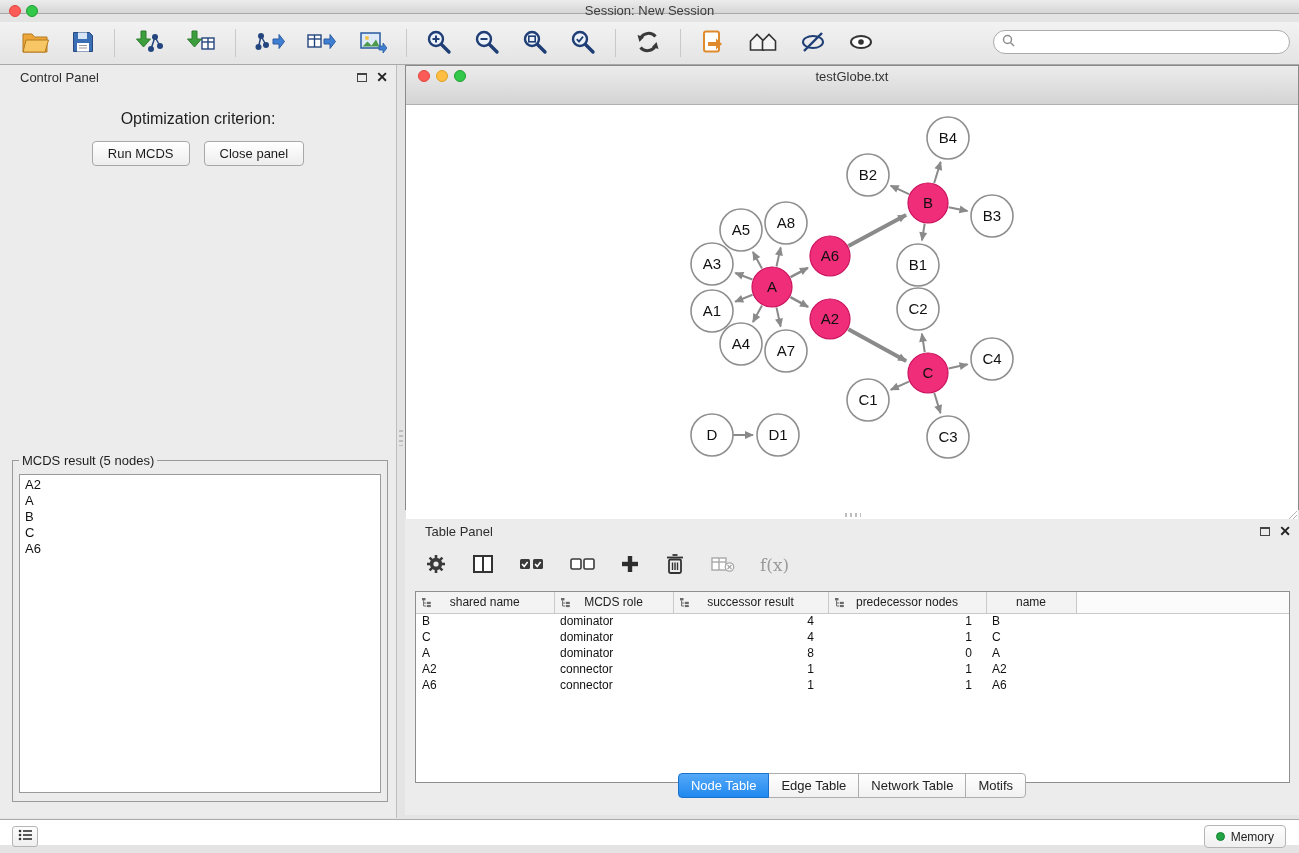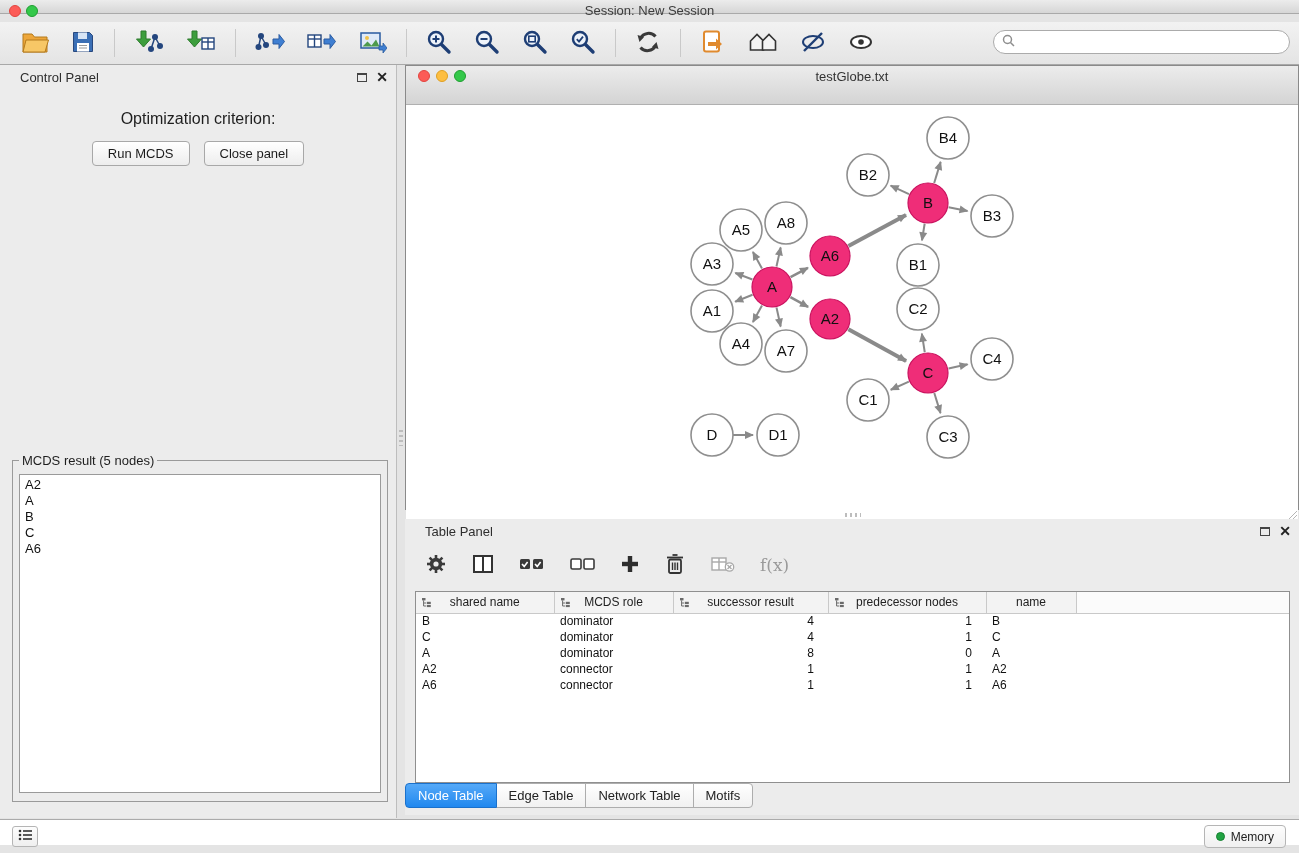--- a/index.html
+++ b/index.html
@@ -87,21 +87,21 @@
   .table-area { position:absolute; left:10px; right:9px; top:72px; bottom:32px;
     background:#fff; border:1px solid #8f8f8f; overflow:hidden; }
   table.datatable { border-collapse:collapse; width:100%; table-layout:fixed; }
   table.datatable th { height:21px; background:#f3f3f3; border:1px solid #c9c9c9; border-top:none;
     font-size:12px; font-weight:normal; color:#222; position:relative; }
   table.datatable th:first-child { border-left:none; }
   table.datatable th.filler { background:#fbfbfb; border-right:none; }
   table.datatable td { font-size:12px; color:#111; height:16px; padding:0 6px; white-space:nowrap; overflow:hidden; }
   table.datatable td.col2, table.datatable td.col3 { text-align:right; padding-right:14px; }
   .th-ic { position:absolute; left:5px; top:5px; }
-  .table-tabs { position:absolute; left:0; right:0; bottom:7px; display:flex; }
+  .table-tabs { position:absolute; left:0; right:0; bottom:17px; display:flex; justify-content:center; }
 
   
   .statusbar { position:absolute; left:0; top:819px; width:100%; height:26px;
     background:#ffffff; border-top:1px solid #ababab; }
   .status-left-btn { position:absolute; left:12px; top:6px; width:26px; height:21px;
     background:linear-gradient(#fdfdfd,#efefef); border:1px solid #b5b5b5; border-radius:3px;
     display:flex; align-items:center; justify-content:center; cursor:pointer; }
   .memory-btn { position:absolute; right:13px; top:5px; height:23px;
     background:linear-gradient(#fdfdfd,#f0f0f0); border:1px solid #b5b5b5; border-radius:4px;
     display:flex; align-items:center; gap:6px; padding:0 11px; font-size:12px; color:#222; cursor:pointer; }

